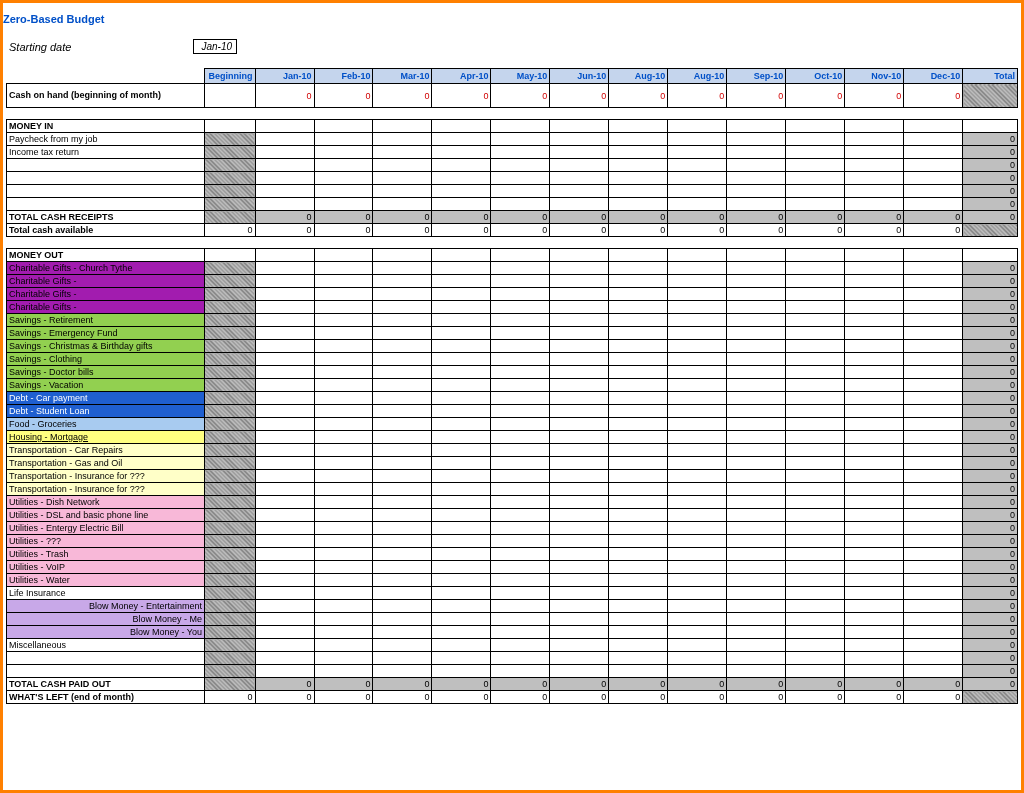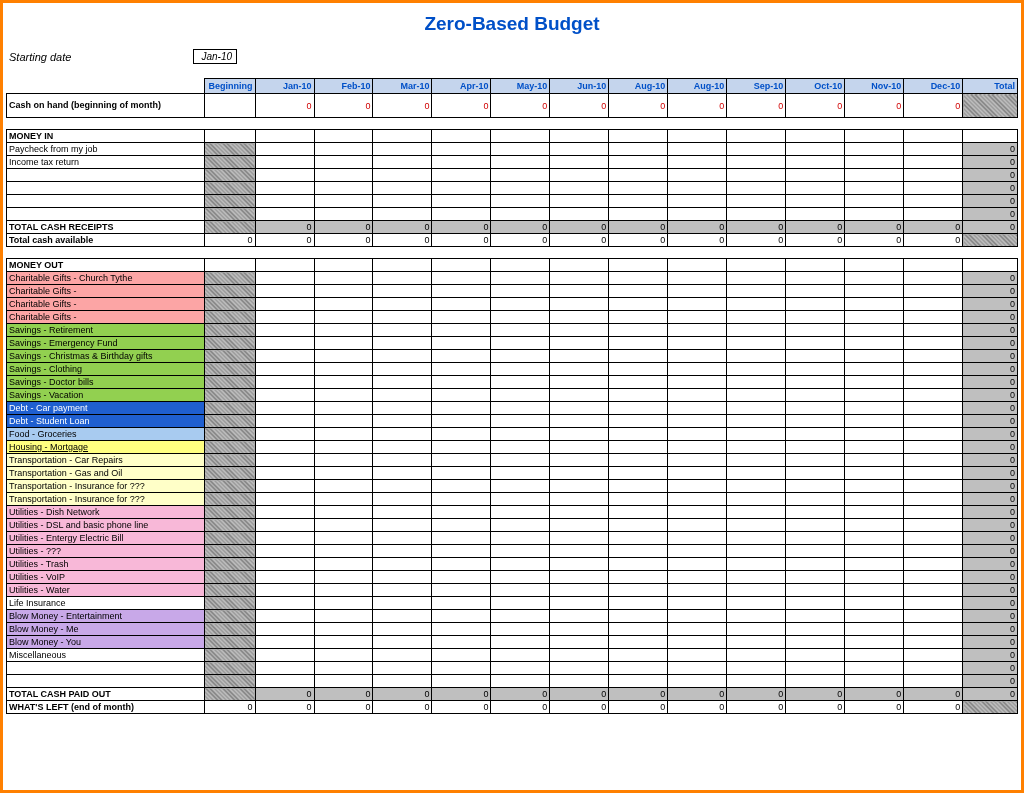--- a/index.html
+++ b/index.html
@@ -7,24 +7,23 @@
     margin: 0;
     font-family: Arial, sans-serif;
     font-size: 10px;
     background: #fff;
     border: 3px solid #ff8000;
     width: 1024px;
     height: 793px;
     overflow: hidden;
   }
   .title {
-    text-align: center;
     color: #0050c8;
     font-weight: bold;
-    font-size: 19px;
+    font-size: 11px;
     padding: 10px 0 14px 0;
   }
   .starting-row {
     display: flex;
     align-items: center;
     padding: 0 10px 14px 6px;
     font-size: 11px;
     font-style: italic;
   }
   .starting-label { width: 184px; }
@@ -64,28 +63,28 @@
   .num { text-align: right; }
   .red { color: #d00000; }
   .bold { font-weight: bold; }
   .section { font-weight: bold; background: #fff; }
   .gray-fill  { background: #bfbfbf; }
   .hatch {
     background-image: repeating-linear-gradient(45deg,#7a7a7a 0,#7a7a7a 1px,#bdbdbd 1px,#bdbdbd 3px);
   }
   .row-tall td.label-cell { height: 24px; white-space: normal; line-height: 1.1; }
   
-  .c-yellow    { background:#fca5a5;margin-left:17px; }
+  .c-yellow    { background:#a21caf;margin-left:17px; }
   .c-ltyellow  { background:#ffff80;text-decoration:underline; }
   .c-green     { background:#92d050;margin-left:27px; }
   .c-blue      { background:#1f5fd0; color:#fff; }
   .c-ltblue    { background:#a8cbf0; }
   .c-paleyel   { background:#ffffc8; }
   .c-pink      { background:#f8b8d8; }
-  .c-purple    { background:#c8a8e8; }
+  .c-purple    { background:#c8a8e8;text-align:right; }
 </style>
 </head>
 <body>
 
 <div class="title">Zero-Based Budget</div>
 
 <div class="starting-row">
   <div class="starting-label">Starting date</div>
   <div class="starting-box">Jan-10</div>
 </div>

